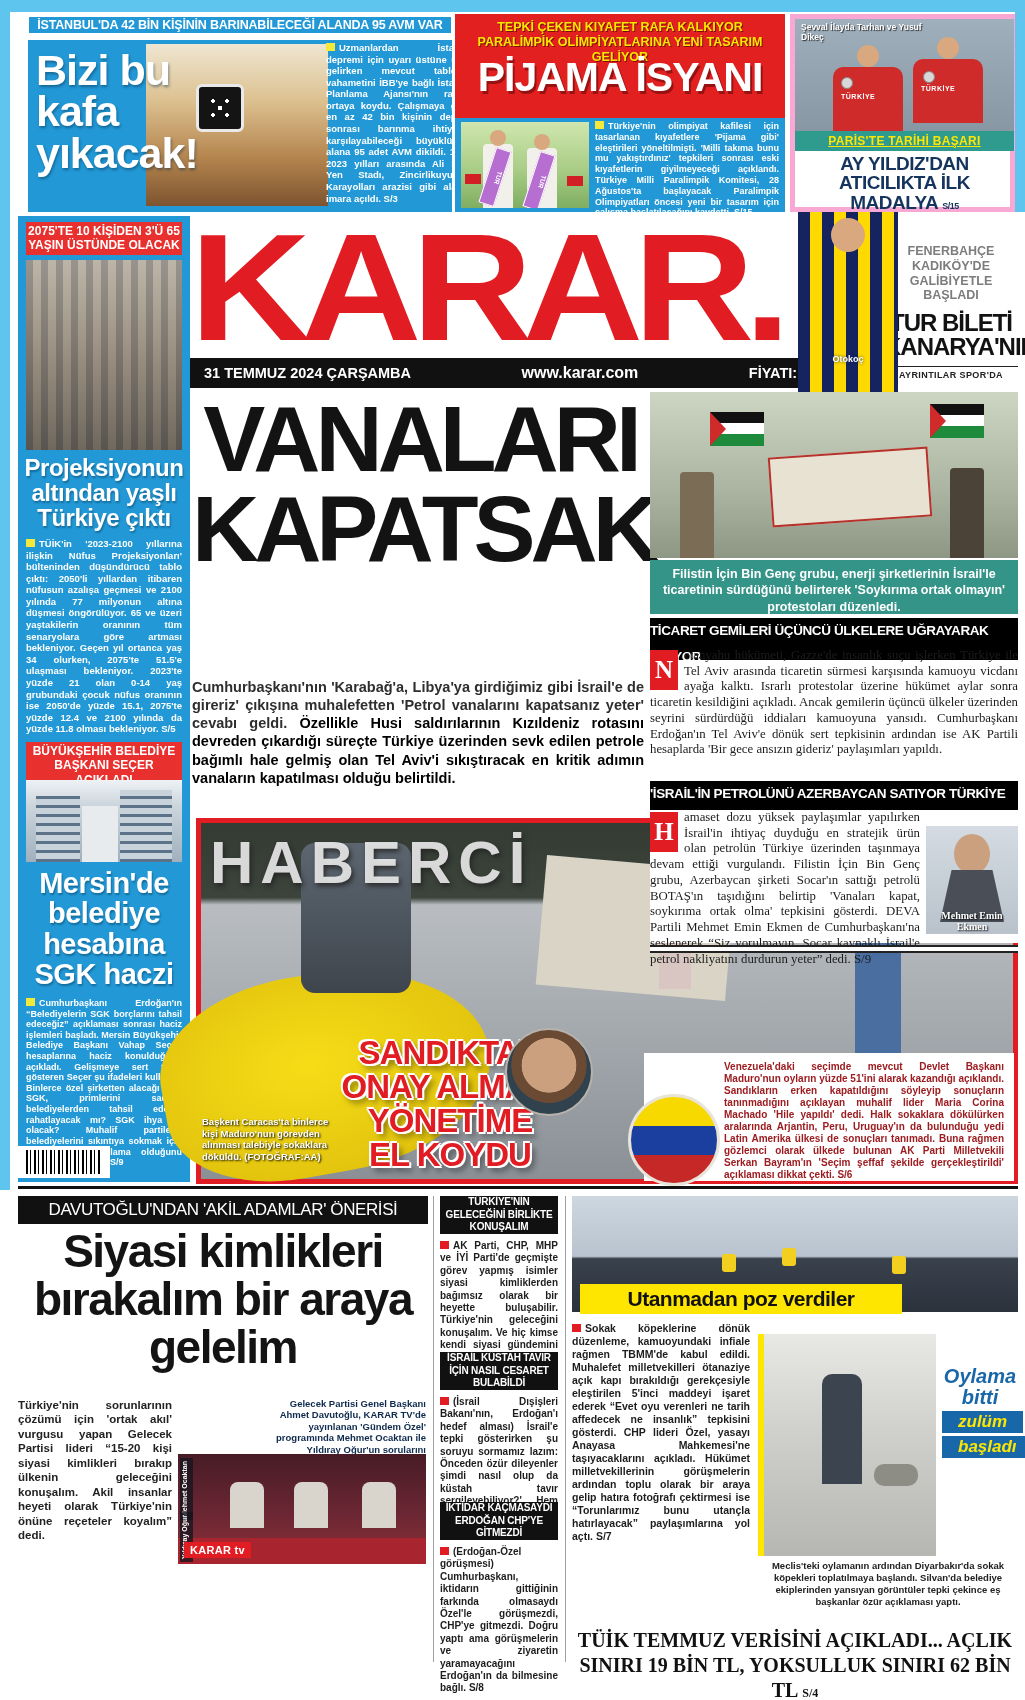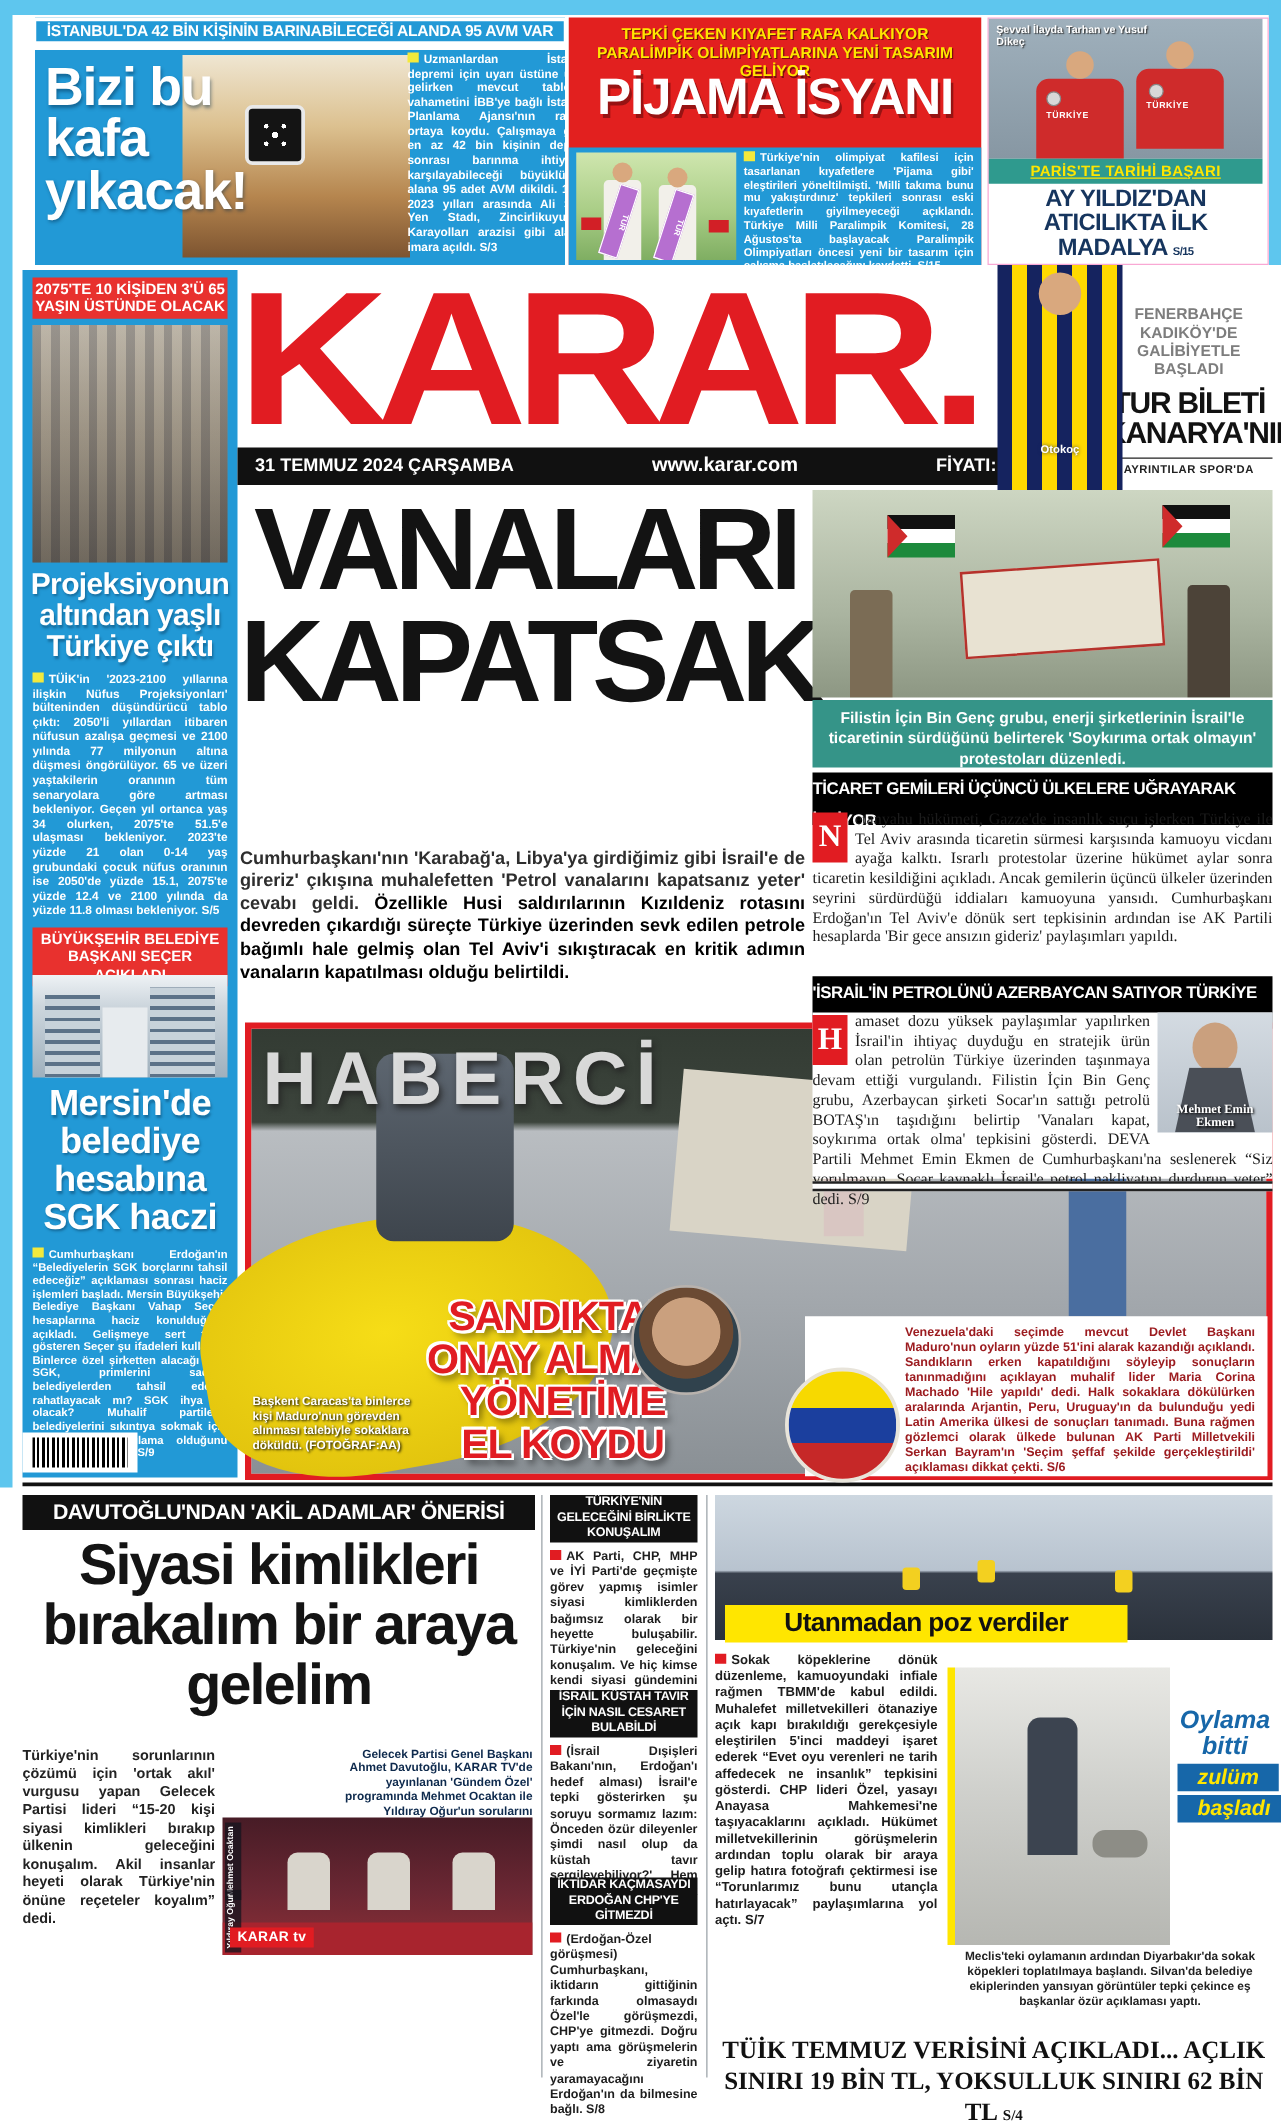--- a/index.html
+++ b/index.html
@@ -37,21 +37,21 @@
   #tc-headline{left:0;top:40px;width:330px;text-align:center;font-size:41px;font-weight:900;color:#fff;letter-spacing:-1px;text-shadow:2px 3px 0 rgba(90,10,10,.55)}
   #tc-strip{left:0;top:104px;width:330px;height:94px;background:#2299d6}
   #tc-photo{left:6px;top:4px;width:128px;height:86px;background:linear-gradient(180deg,#cfe6ae 0%,#a9cd86 55%,#7fae62 100%)}
   .sash{position:absolute;width:16px;height:58px;background:#b66fd0;color:#fff;font-size:6.5px;font-weight:800;writing-mode:vertical-rl;text-align:center;border:1px solid #fff}
   .fig{position:absolute;background:#f2f0ea;border-radius:4px 4px 0 0}
   .head{position:absolute;background:#d9a87e;border-radius:50%}
   .miniflag{position:absolute;width:16px;height:10px;background:#d21f26}
   #tc-body{left:140px;top:3px;width:184px;height:88px;font-size:9px;line-height:1.2;font-weight:700;color:#fff}
 
   
-  #tr-box{left:790px;top:14px;width:225px;height:198px;background:#fff;border:1px solid #f9a8d4}
+  #tr-box{left:790px;top:14px;width:225px;height:198px;background:#fff;border:5px solid #f9a8d4}
   #tr-photo{left:0;top:0;width:219px;height:112px;background:linear-gradient(180deg,#9fb0bc 0%,#8797a3 100%)}
   .redjacket{position:absolute;width:70px;height:64px;background:#cf2b2b;border-radius:10px 10px 0 0}
   .redjacket i{position:absolute;left:8px;top:26px;font-style:normal;color:#fff;font-size:7px;font-weight:800;letter-spacing:.5px}
   .medal{position:absolute;width:12px;height:12px;border-radius:50%;background:#d8d8d8;border:1px solid #888}
   #tr-caption{left:6px;top:4px;width:130px;font-size:8.5px;line-height:1.15;font-weight:700;color:#fff;text-shadow:1px 1px 1px #333;z-index:2}
   #tr-teal{left:0;top:112px;width:219px;height:20px;background:#2f9a8e;text-align:center}
   #tr-teal span{font-size:12px;font-weight:800;color:#ffe600;text-decoration:underline;letter-spacing:.3px;line-height:20px}
   #tr-headline{left:0;top:132px;width:219px;text-align:center;font-size:19px;line-height:1.02;font-weight:900;color:#16355e;letter-spacing:-.5px;padding-top:3px}
   #tr-ref{font-size:9px;font-weight:800;color:#16355e}
 
@@ -100,21 +100,21 @@
   .palflag::before{content:"";position:absolute;left:0;top:0;border-top:17px solid transparent;border-bottom:17px solid transparent;border-left:16px solid #cf2b2b}
   .banner{position:absolute;background:#e8e2d2;border:2px solid #b6322c;transform:rotate(-4deg)}
   #protest-cap{left:650px;top:560px;width:368px;height:54px;background:#359488;color:#fff;font-size:12.5px;line-height:1.3;font-weight:700;text-align:center;padding:6px 10px}
   .art-bar{position:absolute;width:368px;height:42px;background:#000000;color:#fff;text-align:left}
   .art-bar span{font-size:13.5px;line-height:26px;font-weight:800;letter-spacing:-.4px}
   #a1-bar{left:650px;top:618px}
   #a1-body{left:650px;top:648px;width:368px;height:130px;font-family:"Liberation Serif",serif;font-size:12.8px;line-height:1.23;color:#1c1c1c}
   .dropcap{float:left;width:28px;height:40px;background:#e11c22;color:#fff;font-family:"Liberation Serif",serif;font-weight:700;font-size:25px;line-height:40px;text-align:center;margin:2px 6px 0 0}
   #a2-bar{left:650px;top:781px}
   #a2-box{left:650px;top:810px;width:368px;height:133px;background:#fff;z-index:6;font-family:"Liberation Serif",serif;font-size:12.8px;line-height:1.23;color:#1c1c1c}
-  #ekmen{float:right;position:relative;width:92px;height:96px;margin:0 0 2px 6px;background:linear-gradient(180deg,#d4dbe2 0%,#b9c2cb 100%)}
+  #ekmen{float:right;position:relative;width:92px;height:108px;margin:16px 0 2px 6px;background:linear-gradient(180deg,#d4dbe2 0%,#b9c2cb 100%)}
   #ekmen .head{left:28px;top:8px;width:36px;height:40px;background:#caa07e}
   #ekmen .suit{position:absolute;left:14px;top:44px;width:64px;height:52px;background:#4a4f57;clip-path:polygon(0 100%,18% 0,82% 0,100% 100%)}
   #ekmen b{position:absolute;left:0;bottom:2px;width:100%;text-align:center;color:#fff;font-size:10px;font-weight:800;line-height:1.1;text-shadow:1px 1px 2px #000}
   #dbl-line{left:650px;top:945px;width:368px;height:8px;background:#fff;border-top:2px solid #222;border-bottom:2px solid #222;z-index:6}
 
   
   #big-photo{left:196px;top:818px;width:822px;height:366px;border:5px solid #e11c22;background:
      linear-gradient(180deg,#333b33 0%,#3c443c 21%,#b9bdc1 23%,#a3a8ad 60%,#8a9095 100%);z-index:1}
   #ven-flagblob{position:absolute;left:-40px;top:150px;width:330px;height:200px;background:radial-gradient(ellipse at 45% 45%,#f6dd17 0%,#e3c50e 70%,#c7ab07 100%);border-radius:45% 55% 50% 40%;transform:rotate(-10deg)}
   #ven-hood{position:absolute;left:100px;top:20px;width:110px;height:150px;background:linear-gradient(180deg,#5d6670 0%,#3e454d 100%);border-radius:14px}
@@ -133,21 +133,21 @@
   #ven-flag{left:628px;top:1094px;width:92px;height:92px;border-radius:50%;z-index:6;border:3px solid #e8e4da;background:linear-gradient(180deg,#f7d900 0 34%,#1b3f9e 34% 67%,#c62828 67%)}
 
   
   #bot-rule{left:18px;top:1186px;width:1000px;height:3px;background:#111}
   .colrule{position:absolute;top:1196px;width:1px;height:466px;background:#9aa2a8}
   #col-rule-1{left:433px}
   #col-rule-2{left:565px}
 
   
   #bl-bar{left:18px;top:1196px;width:410px;height:28px;background:#111;text-align:center}
-  #bl-bar span{color:#fff;font-size:17px;line-height:28px;font-weight:700;letter-spacing:-.4px}
+  #bl-bar span{color:#fff;font-size:17px;line-height:28px;font-weight:400;letter-spacing:-.4px}
   #bl-hl{left:18px;top:1228px;width:410px;text-align:center;font-size:46px;line-height:1.04;font-weight:900;letter-spacing:-1.5px;color:#141414}
   #bl-body{left:18px;top:1398px;width:154px;height:164px;font-size:11.5px;line-height:1.26;font-weight:600;color:#222}
   #bl-cap{left:272px;top:1398px;width:154px;font-size:9.5px;line-height:1.2;font-weight:800;color:#0e2a4d;text-align:right}
   #bl-photo{left:178px;top:1454px;width:248px;height:110px;background:linear-gradient(180deg,#471c26 0%,#6b2733 55%,#8e2f36 100%)}
   #bl-photo .desk{position:absolute;left:0;bottom:0;width:100%;height:26px;background:#a8242e}
   #bl-photo .guest{position:absolute;top:28px;width:34px;height:46px;background:#d9d5cc;border-radius:8px 8px 0 0}
   #kv-logo{position:absolute;left:6px;bottom:6px;background:#e11c22;color:#fff;font-size:11px;font-weight:900;padding:2px 6px;letter-spacing:.3px}
   .vname{position:absolute;left:2px;width:13px;background:rgba(20,20,30,.75);color:#fff;font-size:7px;font-weight:700;writing-mode:vertical-rl;transform:rotate(180deg);padding:3px 1px;text-align:center}
 
   

